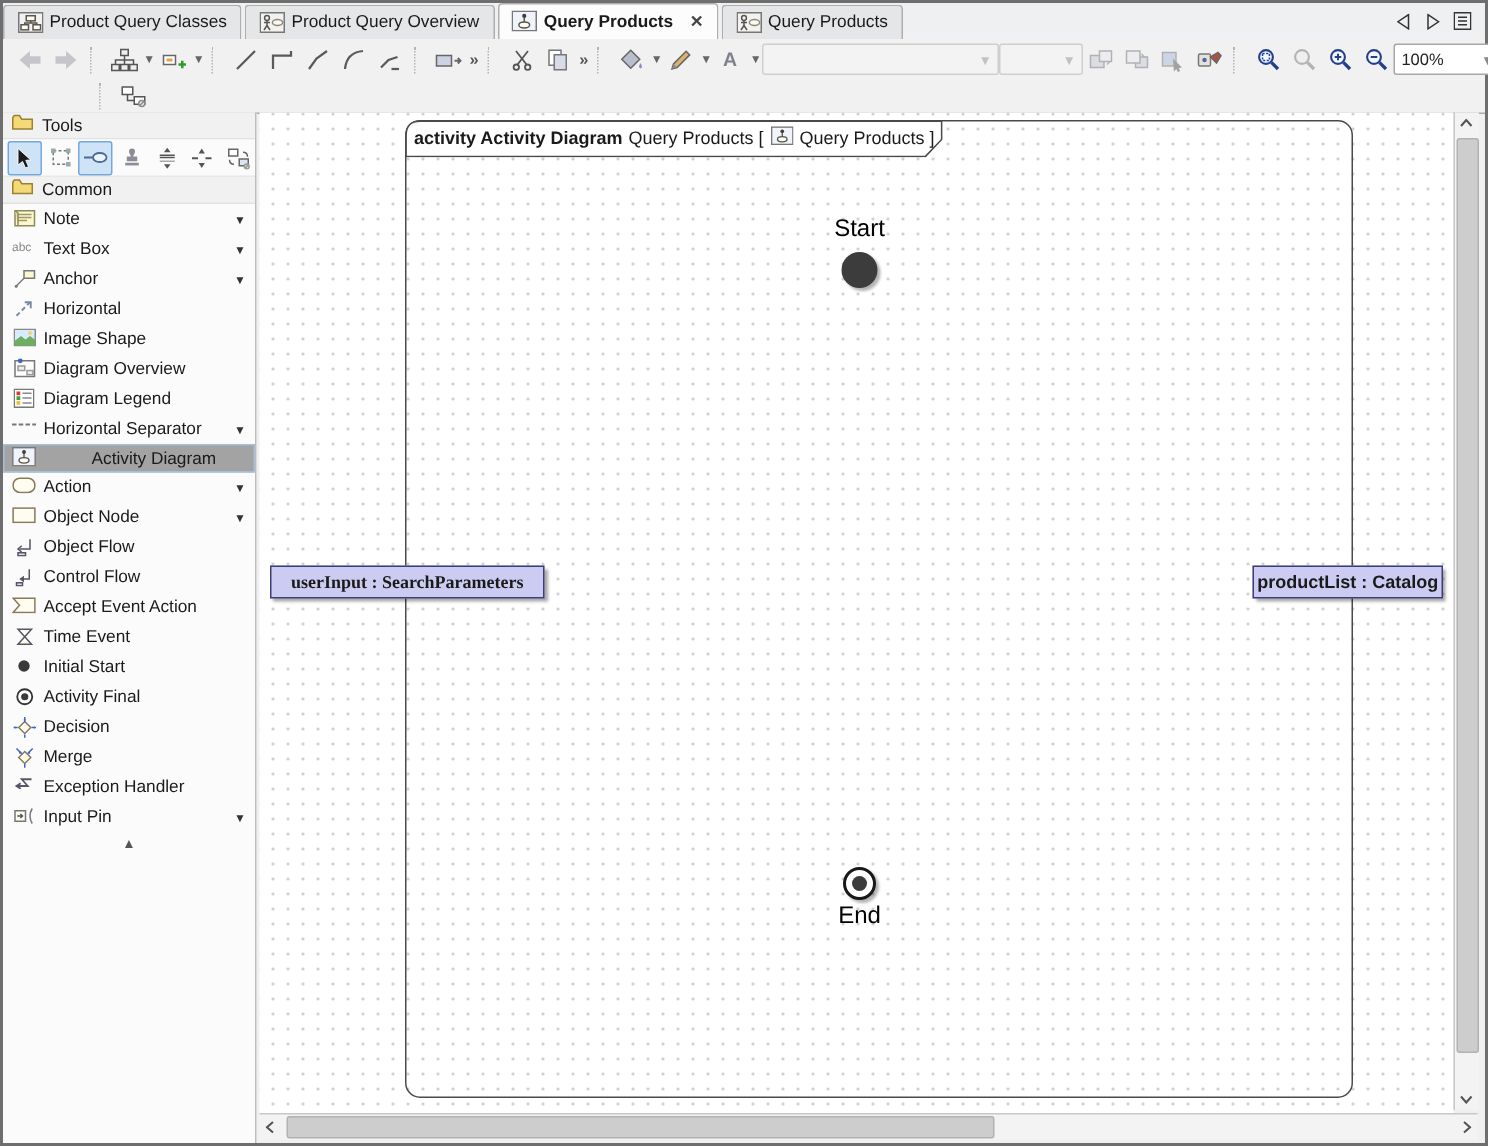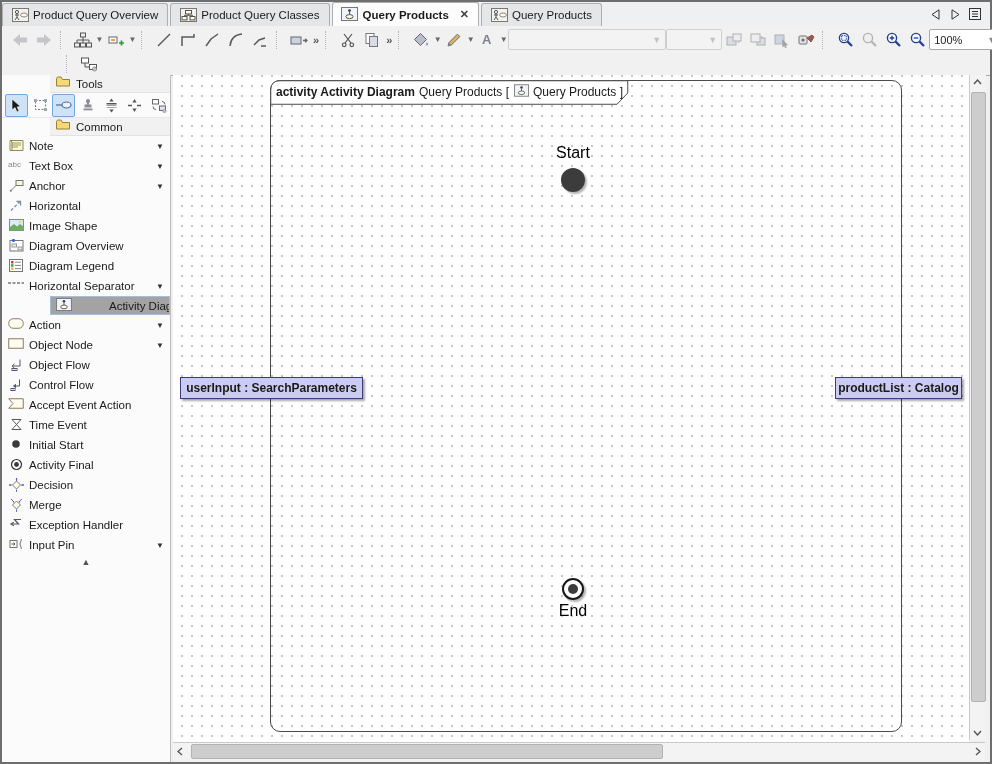--- a/index.html
+++ b/index.html
@@ -21,21 +21,21 @@
   .tcaret{width:9px;font-size:8px;color:#666;text-align:center;flex:0 0 auto;}
   .chev{color:#555;font-size:11px;font-weight:bold;padding:0 2px;}
   .disabled{opacity:.45;}
   .combo{height:19px;border:1px solid #a8a8a8;background:#f7f7f7;display:flex;align-items:center;justify-content:space-between;padding:0 4px;color:#222;border-radius:2px;flex:0 0 auto;}
   .combo .car{color:#8a8a8a;font-size:9px;margin-left:4px;}
   #font-combo{width:148px;}
   #fontsize-combo{width:46px;}
   #zoom-combo{width:62px;background:#fff;}
   
   #sidebar{position:absolute;left:2px;top:75px;width:168px;bottom:2px;background:#fbfbfb;border-right:1px solid #bdbdbd;overflow:hidden;}
-  .phead{height:17px;display:flex;align-items:center;gap:5px;padding-left:5px;background:#f1f1f1;border-bottom:1px solid #e2e2e2;font-size:11.5px;margin-left:48px;}
+  .phead{height:17px;display:flex;align-items:center;gap:5px;padding-left:5px;background:#f1f1f1;border-bottom:1px solid #e2e2e2;font-size:11.5px;}
   .phead.selected{background:#a3a3a3;border:1px solid #a4bfda;gap:37px;}
   #tools-row{height:24px;display:flex;align-items:center;gap:1px;padding-left:3px;border-bottom:1px solid #e8e8e8;background:#fbfbfb;}
   .toolbtn{width:22px;height:21px;display:flex;align-items:center;justify-content:center;border:1px solid transparent;border-radius:2px;}
   .toolbtn.sel{background:#cfe3f7;border-color:#74a7dc;}
   .prow{height:20px;display:flex;align-items:center;gap:5px;padding-left:6px;font-size:11.5px;}
   .picon{width:16px;height:15px;display:flex;justify-content:center;flex:0 0 auto;}
   .plabel{flex:1 1 auto;white-space:nowrap;overflow:hidden;}
   .pcaret{width:14px;color:#333;font-size:8px;flex:0 0 auto;}
   #palette-scroll-up{height:14px;display:flex;align-items:center;justify-content:center;color:#555;font-size:9px;}
   
@@ -60,38 +60,38 @@
 </head>
 <body>
 
 <div id="window">
 
   <div id="tabbar">
     <div class="tab">
       <span class="picon">
         <svg class="diagicon" viewBox="0 0 17 14">
             <rect x="0.5" y="0.5" width="16" height="13" fill="#f4f2ee" stroke="#777"></rect>
-            <circle cx="5" cy="4" r="1.6" fill="none" stroke="#555"></circle>
-            <path d="M5 5.5 V9 M3 7 h4 M5 9 l-2 3 M5 9 l2 3" stroke="#555" fill="none"></path>
-            <ellipse cx="12" cy="7" rx="3.4" ry="2" fill="#fffbe8" stroke="#888"></ellipse>
-          </svg>
-      </span>
-      <span>Product Query Overview</span>
-    </div>
-    <div class="tab">
-      <span class="picon">
-        <svg class="diagicon" viewBox="0 0 17 14">
-            <rect x="0.5" y="0.5" width="16" height="13" fill="#f4f2ee" stroke="#777"></rect>
             <rect x="5.5" y="2.5" width="6" height="3.4" fill="#fffbe8" stroke="#555"></rect>
             <rect x="2" y="8.5" width="5" height="3.4" fill="#fffbe8" stroke="#555"></rect>
             <rect x="10" y="8.5" width="5" height="3.4" fill="#fffbe8" stroke="#555"></rect>
             <path d="M8.5 6 v1.3 M4.5 8.5 V7.3 h8 V8.5" stroke="#555" fill="none"></path>
           </svg>
       </span>
       <span>Product Query Classes</span>
+    </div>
+    <div class="tab">
+      <span class="picon">
+        <svg class="diagicon" viewBox="0 0 17 14">
+            <rect x="0.5" y="0.5" width="16" height="13" fill="#f4f2ee" stroke="#777"></rect>
+            <circle cx="5" cy="4" r="1.6" fill="none" stroke="#555"></circle>
+            <path d="M5 5.5 V9 M3 7 h4 M5 9 l-2 3 M5 9 l2 3" stroke="#555" fill="none"></path>
+            <ellipse cx="12" cy="7" rx="3.4" ry="2" fill="#fffbe8" stroke="#888"></ellipse>
+          </svg>
+      </span>
+      <span>Product Query Overview</span>
     </div>
     <div class="tab active">
       <span class="picon">
         <svg class="diagicon" viewBox="0 0 17 14">
             <rect x="0.5" y="0.5" width="16" height="13" fill="#f0f4fa" stroke="#777"></rect>
             <circle cx="8.5" cy="3.6" r="1.4" fill="#3c3c3c"></circle>
             <path d="M8.5 5 v3" stroke="#555"></path>
             <ellipse cx="8.5" cy="9.6" rx="3.6" ry="2" fill="#fffbe8" stroke="#555"></ellipse>
           </svg>
       </span>
@@ -630,21 +630,21 @@
             <path d="M8.5 5 v3" stroke="#555"></path>
             <ellipse cx="8.5" cy="9.6" rx="3.6" ry="2" fill="#fffbe8" stroke="#555"></ellipse>
           </svg>
         </span>
       <span>Query Products ]</span>
     </div>
 
     <div class="node-label" style="left:365px;top:69px;">Start</div>
     <div id="start-node"></div>
 
-    <div class="objnode" style="left: 7px; top: 302px; width: 181px; background: rgb(204, 204, 242); border-color: rgb(60, 60, 120);">userInput : SearchParameters</div>
+    <div class="objnode" style="left: 7px; top: 302px; width: 181px; background: rgb(204, 204, 242); border-color: rgb(60, 60, 120); font-family: Liberation Serif, serif;">userInput : SearchParameters</div>
     <div class="objnode" style="left: 662px; top: 302px; width: 125px; background: rgb(204, 204, 242); border-color: rgb(60, 60, 120);">productList : Catalog</div>
 
     <div id="end-node">
         <span class="dot"></span>
       </div>
     <div class="node-label" style="left:365px;top:527px;">End</div>
   </div>
 
   <div id="vscroll">
     <span class="arrow" style="top:0;">

